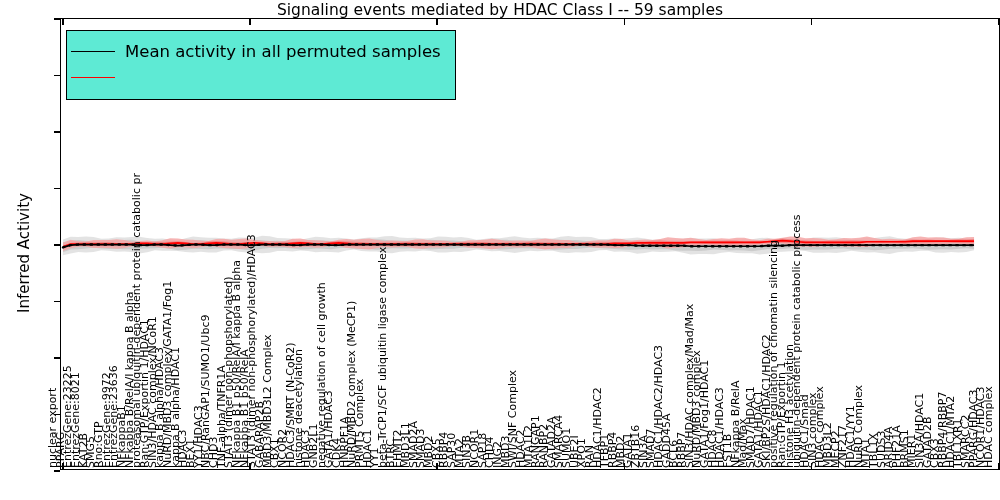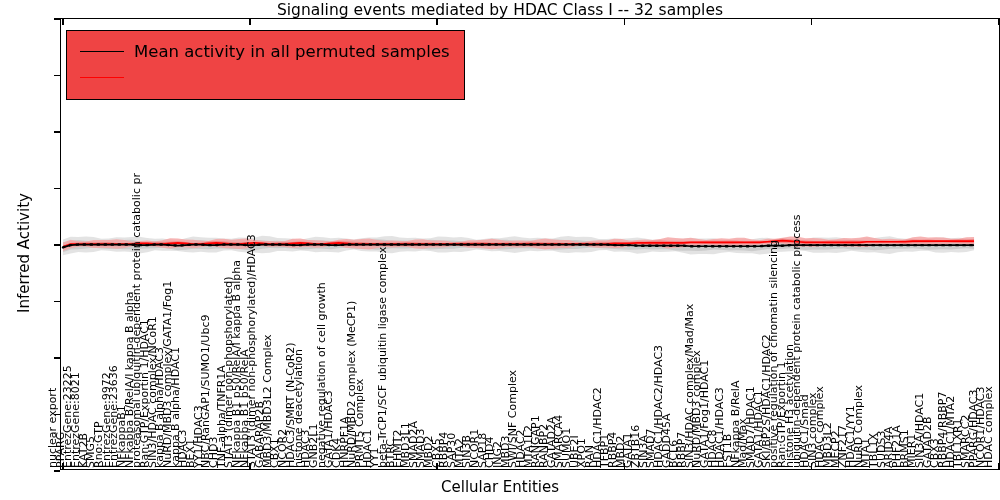--- a/index.html
+++ b/index.html
@@ -26,22 +26,22 @@
     position:absolute;left:-96px;top:244px;width:240px;text-align:center;
     font-size:15px;color:#000;transform:rotate(-90deg);transform-origin:center center;
   }
   #xlabel{
     position:absolute;left:0;top:478px;width:1000px;text-align:center;
     font-size:15px;color:#000;
   }
 
   
   #legend{
-    position:absolute;left:66px;top:30px;background:#ef4444;border:1.4px solid #000;
-    padding:7px 14px 9px 13px;z-index:40;
+    position:absolute;left:66px;top:30px;background:#5eead4;border:1.4px solid #000;
+    padding:7px 14px 9px 4px;z-index:40;
   }
   .legend-row{display:flex;align-items:center;height:26px;}
   .legend-swatch{width:44px;height:0;border-top:1.7px solid #000;margin-right:10px;}
   .legend-swatch.red{border-top-color:#ff0000;}
   .legend-text{font-size:16.5px;color:#000;white-space:nowrap;}
 
   
   #xticklabels{position:absolute;left:60px;top:0;width:940px;height:500px;z-index:5;}
   .xt{
     position:absolute;bottom:32px;
@@ -52,24 +52,23 @@
     line-height:11px;
     color:#000;
     font-family:"DejaVu Sans",sans-serif;
   }
 </style>
 </head>
 <body>
 
 <div id="root">
 
-  <div id="chart-title">Signaling events mediated by HDAC Class I -- 32 samples</div>
+  <div id="chart-title">Signaling events mediated by HDAC Class I -- 59 samples</div>
 
   <div id="ylabel">Inferred Activity</div>
-  <div id="xlabel">Cellular Entities</div>
 
   <div id="yticks-host">
       <div class="ytick-wrap" style="top: 18px;">
         <div class="ytick-mark"></div>
       </div>
       <div class="ytick-wrap" style="top: 74.5px;">
         <div class="ytick-mark"></div>
       </div>
       <div class="ytick-wrap" style="top: 131px;">
         <div class="ytick-mark"></div>

